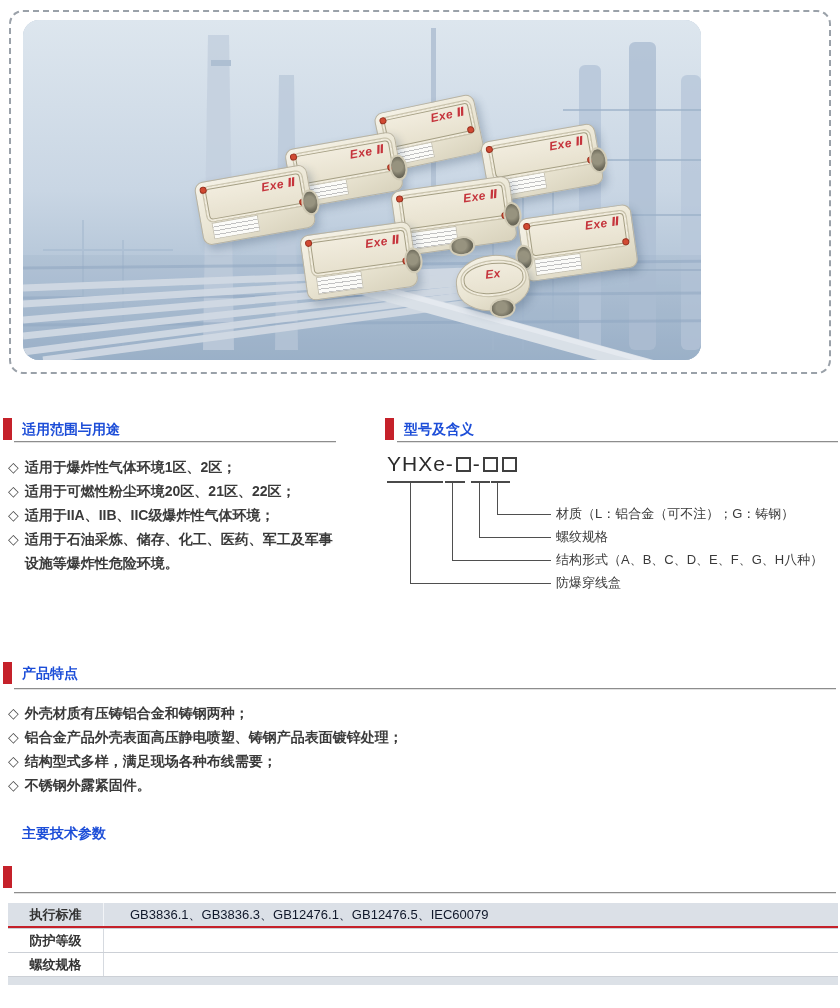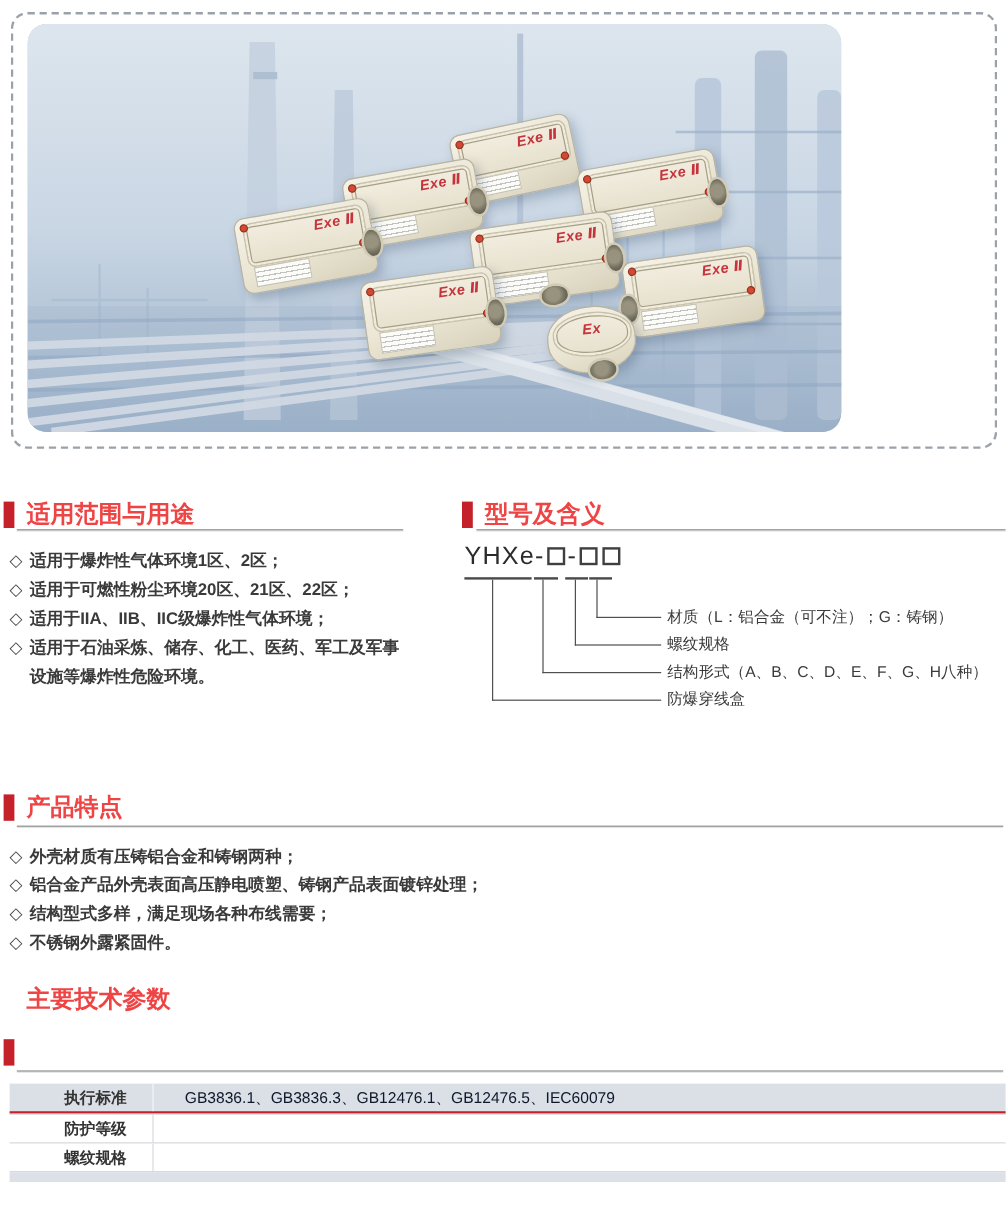--- a/index.html
+++ b/index.html
@@ -78,21 +78,21 @@
   .pbox-2{left:461px;top:112px;width:114px;height:60px;transform:rotate(-10deg);}
   .pbox-3{left:265px;top:120px;width:110px;height:58px;transform:rotate(-10deg);}
   .pbox-4{left:175px;top:153px;width:112px;height:62px;transform:rotate(-10deg);}
   .pbox-5{left:371px;top:163px;width:118px;height:64px;transform:rotate(-8deg);}
   .pbox-6{left:498px;top:191px;width:112px;height:62px;transform:rotate(-8deg);}
   .pbox-7{left:280px;top:208px;width:110px;height:64px;transform:rotate(-8deg);}
   .pbox-8{left:433px;top:235px;width:72px;height:54px;transform:rotate(-6deg);}
 
   
   .sec-bar{width:9px;height:22px;background:#c5212a;}
-  .sec-title{font-size:20px;font-weight:700;color:#ef4444;line-height:24px;white-space:nowrap;}
+  .sec-title{font-size:14px;font-weight:700;color:#1d4ed8;line-height:24px;white-space:nowrap;}
   .sec-line{height:1px;background:#8d8d8d;box-shadow:0 1px 0 #e2e2e2;}
 
   
   .bullets{position:absolute;}
   .b-line{display:flex;gap:6px;line-height:24px;font-size:14px;font-weight:600;color:#3a3a3a;}
   .b-mark{flex:0 0 auto;color:#4a4a4a;}
   .b-text{flex:1;}
 
   
   .model-code{font-size:21px;color:#2b2b2b;letter-spacing:1px;white-space:nowrap;}
@@ -104,21 +104,21 @@
   .code-underline{height:2px;background:#4a4a4a;}
   .conn{border-left:1px solid #4f4f4f;border-bottom:1px solid #4f4f4f;}
   .legend-label{height:20px;line-height:20px;font-size:13px;font-weight:400;color:#3a3a3a;white-space:nowrap;}
 
   
   .spec-table{left:8px;top:903px;width:830px;}
   .spec-row{display:flex;height:23px;align-items:center;font-size:13px;background:#ffffff;}
   .spec-row.row-head{background:#dbe0e7;}
   .spec-label{
     flex:0 0 95px;text-align:center;font-weight:600;color:#333333;
-    border-right:1px solid #d6dae0;height:100%;display:flex;align-items:center;justify-content:center;padding-left:24px;
+    border-right:1px solid #d6dae0;height:100%;display:flex;align-items:center;justify-content:center;
   }
   .row-head .spec-label{border-right:1px solid #f2f4f7;}
   .spec-value{flex:1;padding-left:26px;color:#0f172a;}
   .red-divider{height:2px;background:#c5212a;}
   .row-sep{height:1px;background:#ccd0d6;}
   .table-strip{height:8px;background:#dce1e7;}
 </style>
 </head>
 <body>
 

